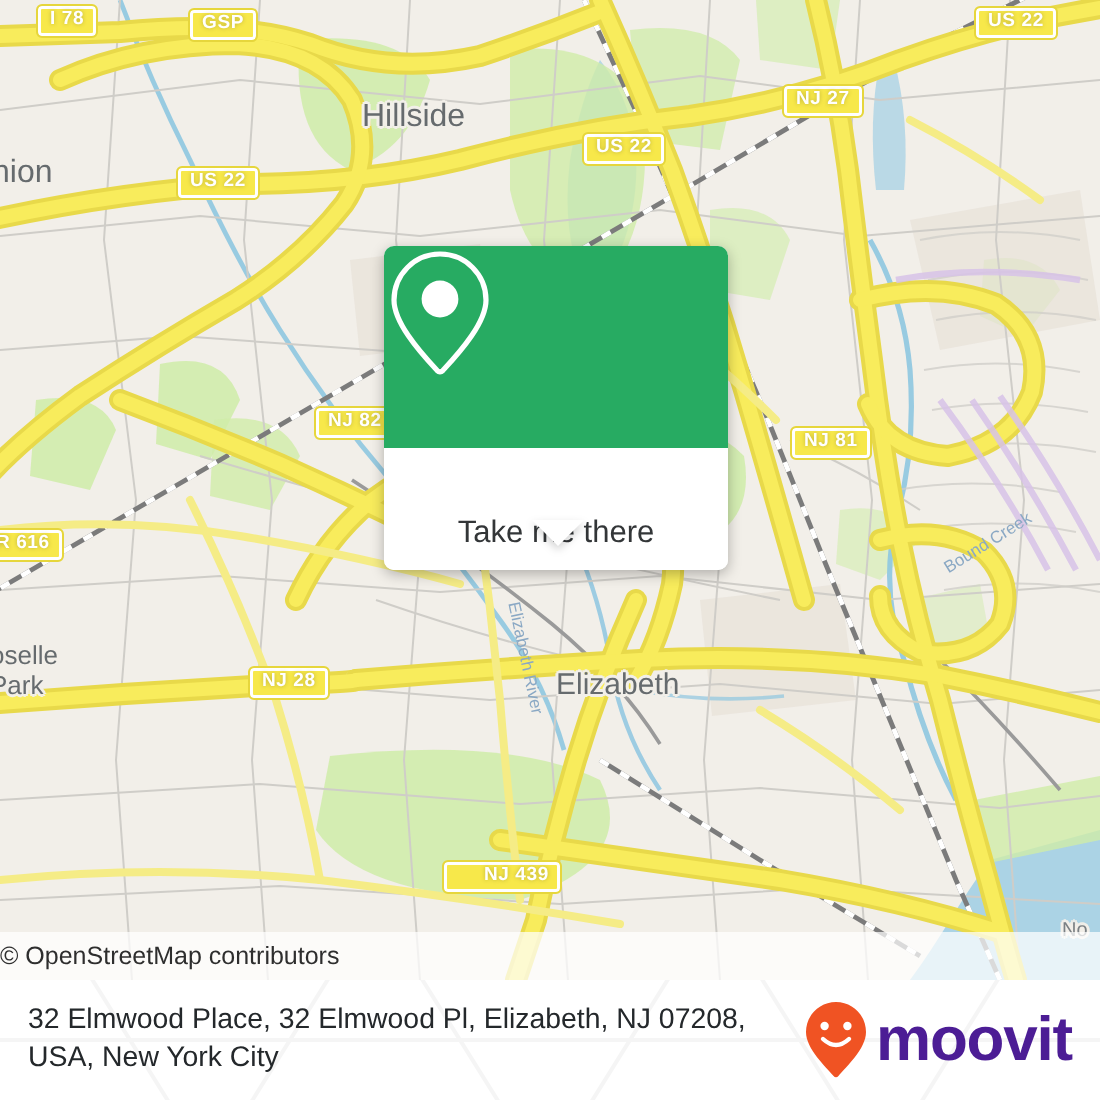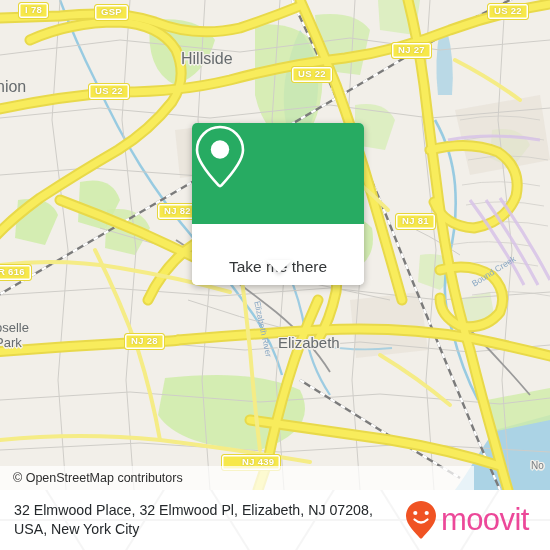--- a/index.html
+++ b/index.html
@@ -86,24 +86,23 @@
     width: 0; height: 0;
     border-left: 13px solid transparent;
     border-right: 13px solid transparent;
     border-top: 13px solid #ffffff;
     filter: drop-shadow(0 2px 2px rgba(0,0,0,.18));
   }
 
   
   #attribution {
     position: absolute;
-    left: 0; top: 466px; width: 474px; height: 24px;
+    left: 0; top: 466px; width: 550px; height: 24px;
     background: rgba(255,255,255,.72);
     display: flex; align-items: center;
-    padding-left: 13px;
     color: #2e2e2e;
     font-size: 12.5px;
     z-index: 30;
   }
 
   
   #footer {
     position: absolute;
     left: 0; top: 490px; width: 550px; height: 60px;
     background: #ffffff;
@@ -118,21 +117,21 @@
   #footer-address {
     position: relative;
     color: #24282b;
     font-size: 14.2px;
     line-height: 19px;
     max-width: 390px;
     z-index: 2;
   }
   #brand { position: relative; display: flex; align-items: center; gap: 3px; z-index: 2; }
   #brand-name {
-    color: #ec4899; font-size: 31px; font-weight: 400; letter-spacing: -.6px;
+    color: #4c1d95; font-size: 31px; font-weight: 700; letter-spacing: -.6px;
   }
 </style>
 </head>
 <body>
 
 <div id="app">
 
   <div id="map">
 
     <svg width="550" height="490" viewBox="0 0 550 490">
@@ -279,21 +278,21 @@
     <div class="shield" style="left:18px;  top:2px;">I 78</div>
     <div class="shield" style="left:94px;  top:4px;">GSP</div>
     <div class="shield" style="left:291px; top:66px;">US 22</div>
     <div class="shield" style="left:391px; top:42px;">NJ 27</div>
     <div class="shield" style="left:487px; top:3px;">US 22</div>
     <div class="shield" style="left:88px;  top:83px;">US 22</div>
     <div class="shield" style="left:157px; top:203px;">NJ 82</div>
     <div class="shield" style="left:395px; top:213px;">NJ 81</div>
     <div class="shield" style="left:-9px;  top:264px;">R 616</div>
     <div class="shield" style="left:124px; top:333px;">NJ 28</div>
-    <div class="shield" style="left:221px; top:454px;padding-left:20px;">NJ 439</div>
+    <div class="shield" style="left:221px; top:430px;padding-left:20px;">NJ 439</div>
 
     <div class="place" style="left:181px; top:50px;">Hillside</div>
     <div class="place" style="left:-4px;  top:78px;">nion</div>
     <div class="place" style="left:278px; top:334px; font-size:15px;">Elizabeth</div>
     <div class="place small" style="left:-5px; top:320px;">oselle</div>
     <div class="place small" style="left:-5px; top:335px;">Park</div>
     <div class="place tiny" style="left:531px; top:460px;">No</div>
 
     <div class="water-label" style="left:262px; top:300px; transform:rotate(78deg); transform-origin:0 0;">Elizabeth River</div>
     <div class="water-label" style="left:470px; top:280px; transform:rotate(-32deg); transform-origin:0 0;">Bound Creek</div>

